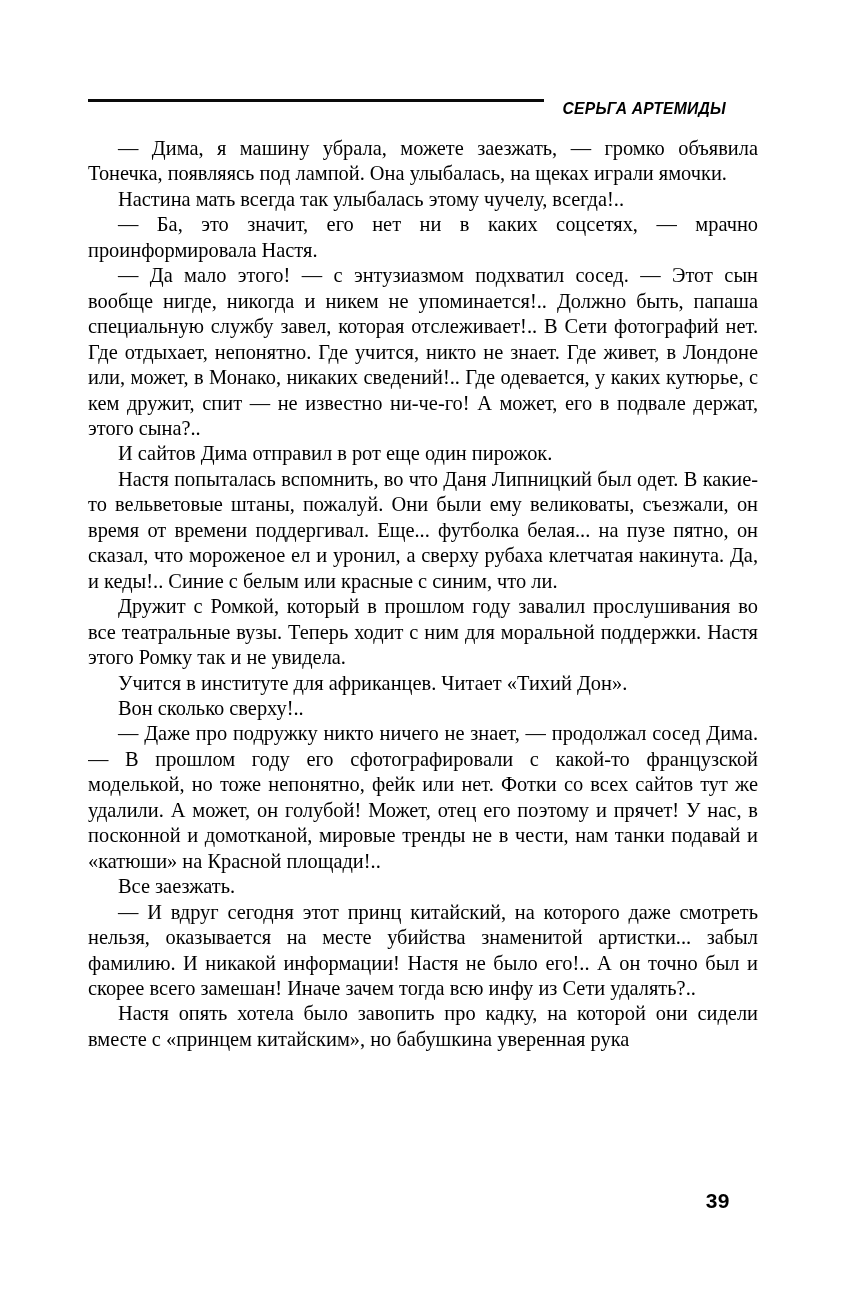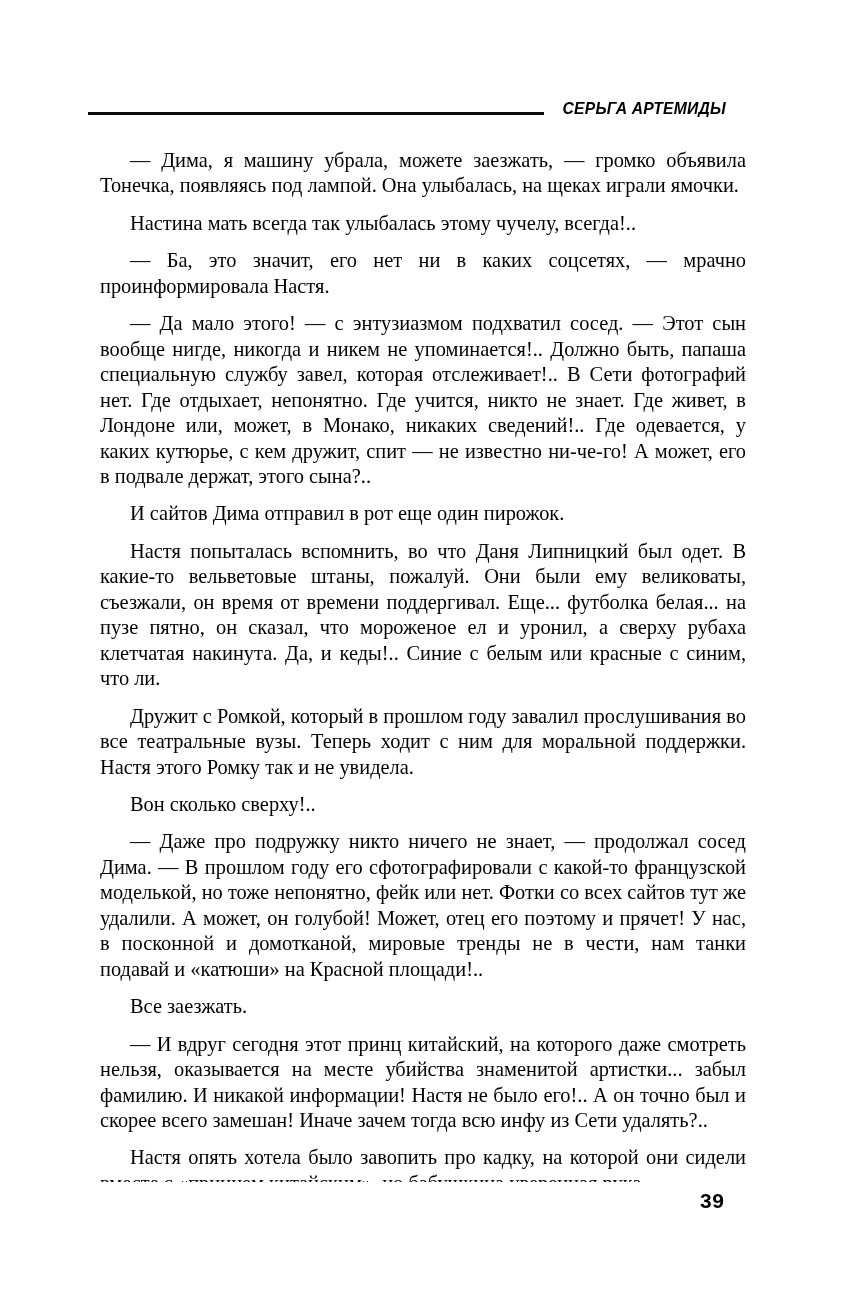--- a/index.html
+++ b/index.html
@@ -14,21 +14,20 @@
     background: #ffffff;
     overflow: hidden;
     color: #000000;
   }
   .running-header {
     position: absolute;
     left: 88px;
     top: 99px;
     width: 638px;
     display: flex;
-    align-items: flex-end;
   }
   .header-rule {
     flex: 1;
     height: 3px;
     background: #0a0a0a;
     margin-bottom: 2px;
   }
   .header-title {
     margin-left: 10px;
     font-family: "Liberation Sans", sans-serif;
@@ -47,30 +46,30 @@
     top: 136px;
     width: 670px;
     height: 1046px;
     overflow: hidden;
     font-family: "Liberation Serif", serif;
     font-size: 20.4px;
     line-height: 25.45px;
     text-align: justify;
   }
   .body-text p {
-    margin: 12px;
+    margin: 0;
     padding: 0;
     text-indent: 30px;
   }
   .page-number {
     position: absolute;
     top: 1189px;
     left: 700px;
     width: 30px;
-    text-align: left;
+    text-align: right;
     font-family: "Liberation Sans", sans-serif;
     font-weight: bold;
     font-size: 21px;
     letter-spacing: 0.5px;
   }
 </style>
 </head>
 <body>
 
 <div class="page">
@@ -81,20 +80,21 @@
   </div>
 
   <div class="body-text">
       <p>— Дима, я машину убрала, можете заезжать, — громко объявила Тонечка, появляясь под лампой. Она улыбалась, на щеках играли ямочки.</p>
       <p>Настина мать всегда так улыбалась этому чучелу, всегда!..</p>
       <p>— Ба, это значит, его нет ни в каких соцсетях, — мрачно проинформировала Настя.</p>
       <p>— Да мало этого! — с энтузиазмом подхватил сосед. — Этот сын вообще нигде, никогда и никем не упоминается!.. Должно быть, папаша специальную службу завел, которая отслеживает!.. В Сети фотографий нет. Где отдыхает, непонятно. Где учится, никто не знает. Где живет, в Лондоне или, может, в Монако, никаких сведений!.. Где одевается, у каких кутюрье, с кем дружит, спит — не известно ни-че-го! А может, его в подвале держат, этого сына?..</p>
       <p>И сайтов Дима отправил в рот еще один пирожок.</p>
       <p>Настя попыталась вспомнить, во что Даня Липницкий был одет. В какие-то вельветовые штаны, пожалуй. Они были ему великоваты, съезжали, он время от времени поддергивал. Еще... футболка белая... на пузе пятно, он сказал, что мороженое ел и уронил, а сверху рубаха клетчатая накинута. Да, и кеды!.. Синие с белым или красные с синим, что ли.</p>
       <p>Дружит с Ромкой, который в прошлом году завалил прослушивания во все театральные вузы. Теперь ходит с ним для моральной поддержки. Настя этого Ромку так и не увидела.</p>
+      <p>Учится в институте для африканцев. Читает «Тихий Дон».</p>
       <p>Вон сколько сверху!..</p>
       <p>— Даже про подружку никто ничего не знает, — продолжал сосед Дима. — В прошлом году его сфотографировали с какой-то французской моделькой, но тоже непонятно, фейк или нет. Фотки со всех сайтов тут же удалили. А может, он голубой! Может, отец его поэтому и прячет! У нас, в посконной и домотканой, мировые тренды не в чести, нам танки подавай и «катюши» на Красной площади!..</p>
       <p>Все заезжать.</p>
       <p>— И вдруг сегодня этот принц китайский, на которого даже смотреть нельзя, оказывается на месте убийства знаменитой артистки... забыл фамилию. И никакой информации! Настя не было его!.. А он точно был и скорее всего замешан! Иначе зачем тогда всю инфу из Сети удалять?..</p>
       <p>Настя опять хотела было завопить про кадку, на которой они сидели вместе с «принцем китайским», но бабушкина уверенная рука</p>
     </div>
 
   <div class="page-number">39</div>
 
 </div>

